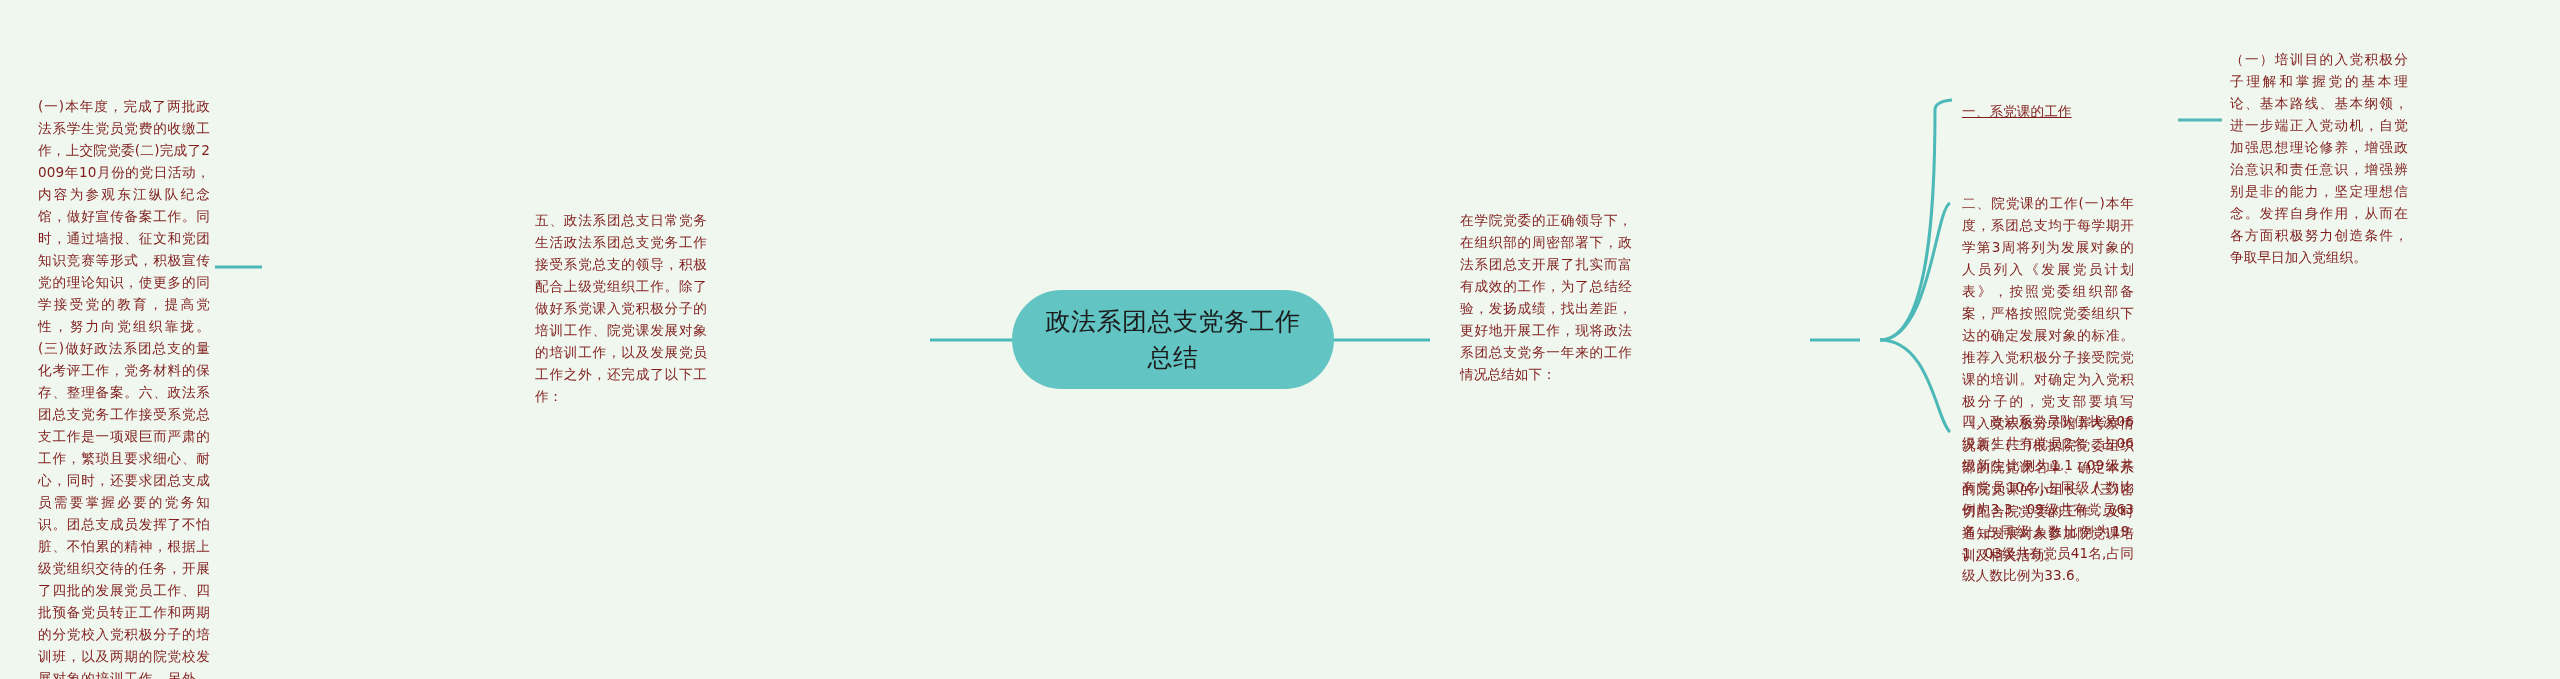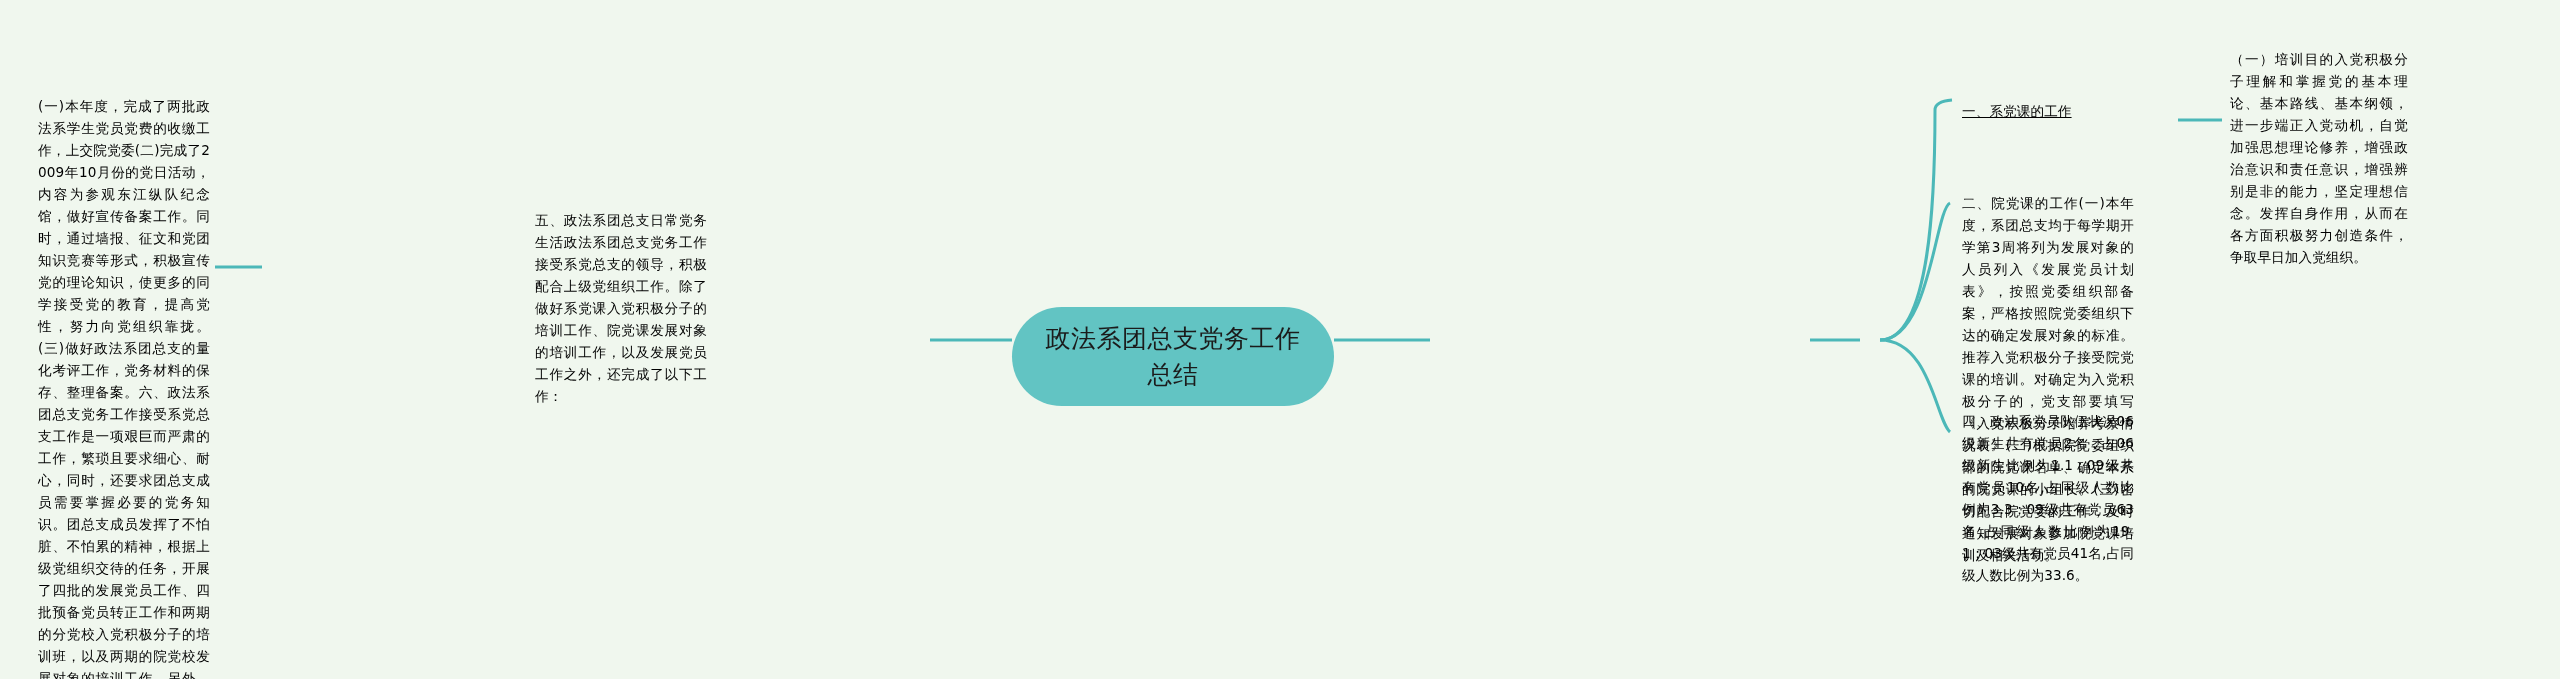--- a/index.html
+++ b/index.html
@@ -37,35 +37,34 @@
     width: 322px;
     height: 99px;
     background: #62c4c3;
     border-radius: 52px;
     display: flex;
     align-items: center;
     justify-content: center;
     box-sizing: border-box;
     padding: 4px 26px;
     z-index: 5;
-    margin-top: 17px;
   }
   .center-node-label {
     font-size: 25px;
     line-height: 1.42;
     color: #1b1b1b;
     text-align: center;
     letter-spacing: 0.5px;
     font-family: "DejaVu Sans", "Liberation Sans", sans-serif;
   }
 
   
   .text-block {
     position: absolute;
-    color: #000000;
+    color: #7f1d1d;
     font-size: 13.6px;
     line-height: 1.62;
     text-align: justify;
     text-justify: inter-ideograph;
     letter-spacing: 0.1px;
     white-space: normal;
     word-break: break-all;
     z-index: 4;
   }
 
@@ -134,20 +133,21 @@
   </svg>
 
   <div class="center-node">
     <div class="center-node-label">政法系团总支党务工作总结</div>
   </div>
 
   <div class="text-block" id="blk-left-1">(一)本年度，完成了两批政法系学生党员党费的收缴工作，上交院党委(二)完成了2009年10月份的党日活动，内容为参观东江纵队纪念馆，做好宣传备案工作。同时，通过墙报、征文和党团知识竞赛等形式，积极宣传党的理论知识，使更多的同学接受党的教育，提高党性，努力向党组织靠拢。(三)做好政法系团总支的量化考评工作，党务材料的保存、整理备案。六、政法系团总支党务工作接受系党总支工作是一项艰巨而严肃的工作，繁琐且要求细心、耐心，同时，还要求团总支成员需要掌握必要的党务知识。团总支成员发挥了不怕脏、不怕累的精神，根据上级党组织交待的任务，开展了四批的发展党员工作、四批预备党员转正工作和两期的分党校入党积极分子的培训班，以及两期的院党校发展对象的培训工作。另外，认真完成了党费的收缴工作和配合党总支的量化考评工作等等。在这个过程中，由于主客观的因素，出现了反复进行入党材料和转正材料的审查和修改。但是团总支的成员承受住压力，认真、严谨的完成了工作。同时，经过一年的磨练，团总支取得经验和教训，增强了工作的信心。</div>
 
   <div class="text-block" id="blk-left-2">五、政法系团总支日常党务生活政法系团总支党务工作接受系党总支的领导，积极配合上级党组织工作。除了做好系党课入党积极分子的培训工作、院党课发展对象的培训工作，以及发展党员工作之外，还完成了以下工作：</div>
 
+  <div class="text-block" id="blk-right-1">在学院党委的正确领导下，在组织部的周密部署下，政法系团总支开展了扎实而富有成效的工作，为了总结经验，发扬成绩，找出差距，更好地开展工作，现将政法系团总支党务一年来的工作情况总结如下：</div>
 
   <div class="text-block" id="blk-right-b1">一、系党课的工作</div>
 
   <div class="text-block" id="blk-right-b2">二、院党课的工作(一)本年度，系团总支均于每学期开学第3周将列为发展对象的人员列入《发展党员计划表》，按照党委组织部备案，严格按照院党委组织下达的确定发展对象的标准。推荐入党积极分子接受院党课的培训。对确定为入党积极分子的，党支部要填写《入党积极分子培养考察情况表》(二)根据院党委组织部的院党课名单、确定本系的院党课的小组长。(三)密切配合院党委的工作，及时通知发展对象参加院党课培训及相关活动。</div>
 
   <div class="text-block" id="blk-right-b3">四、政法系党员队伍状况06级新生共有党员2名，占06级新生比例为1.1；09级共有党员10名,占同级人数比例为3.3；09级共有党员63名,占同级人数比例为19.1；03级共有党员41名,占同级人数比例为33.6。</div>
 
   <div class="text-block" id="blk-far-right">（一）培训目的入党积极分子理解和掌握党的基本理论、基本路线、基本纲领，进一步端正入党动机，自觉加强思想理论修养，增强政治意识和责任意识，增强辨别是非的能力，坚定理想信念。发挥自身作用，从而在各方面积极努力创造条件，争取早日加入党组织。</div>
 
 </div>

